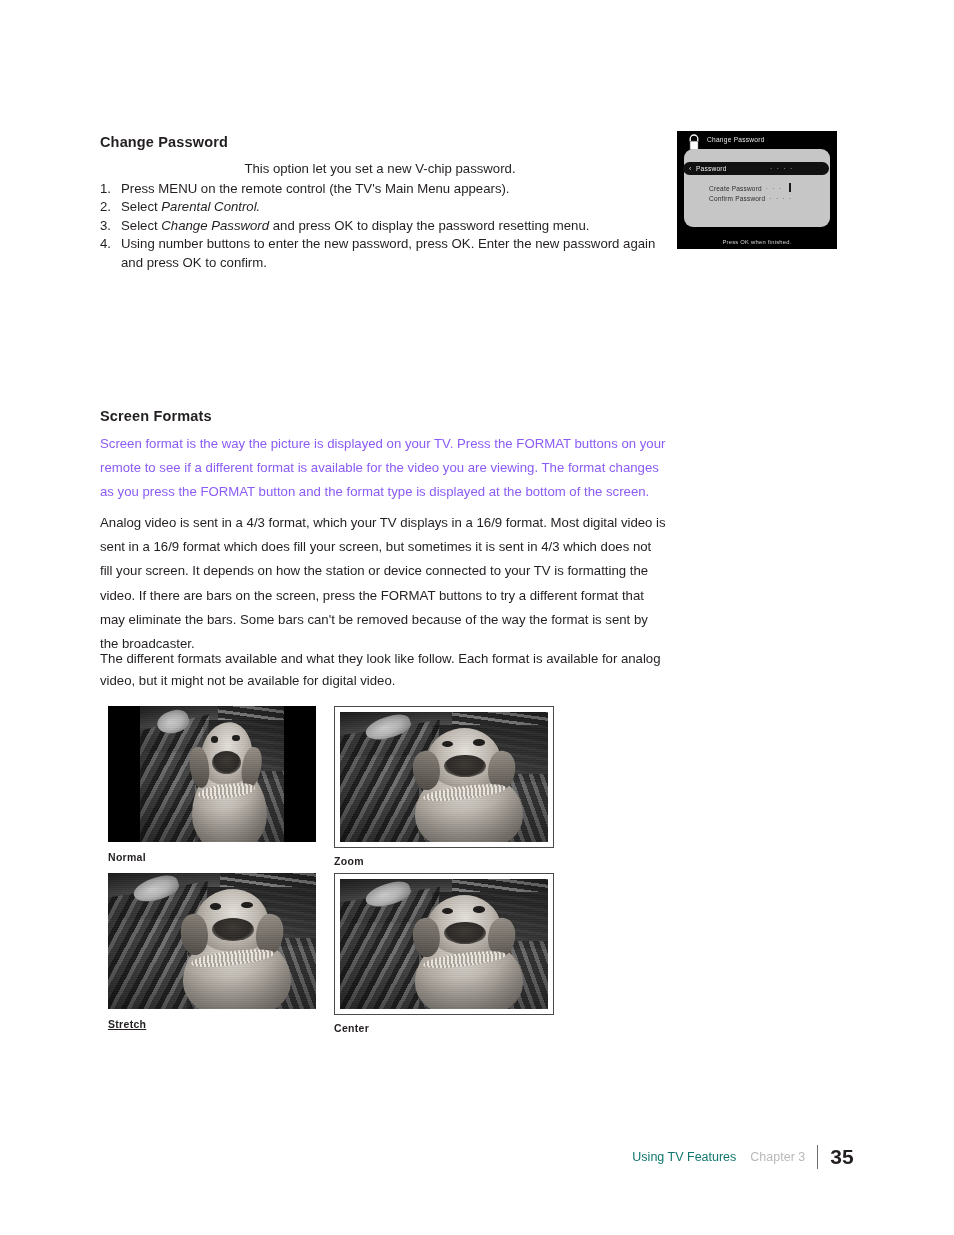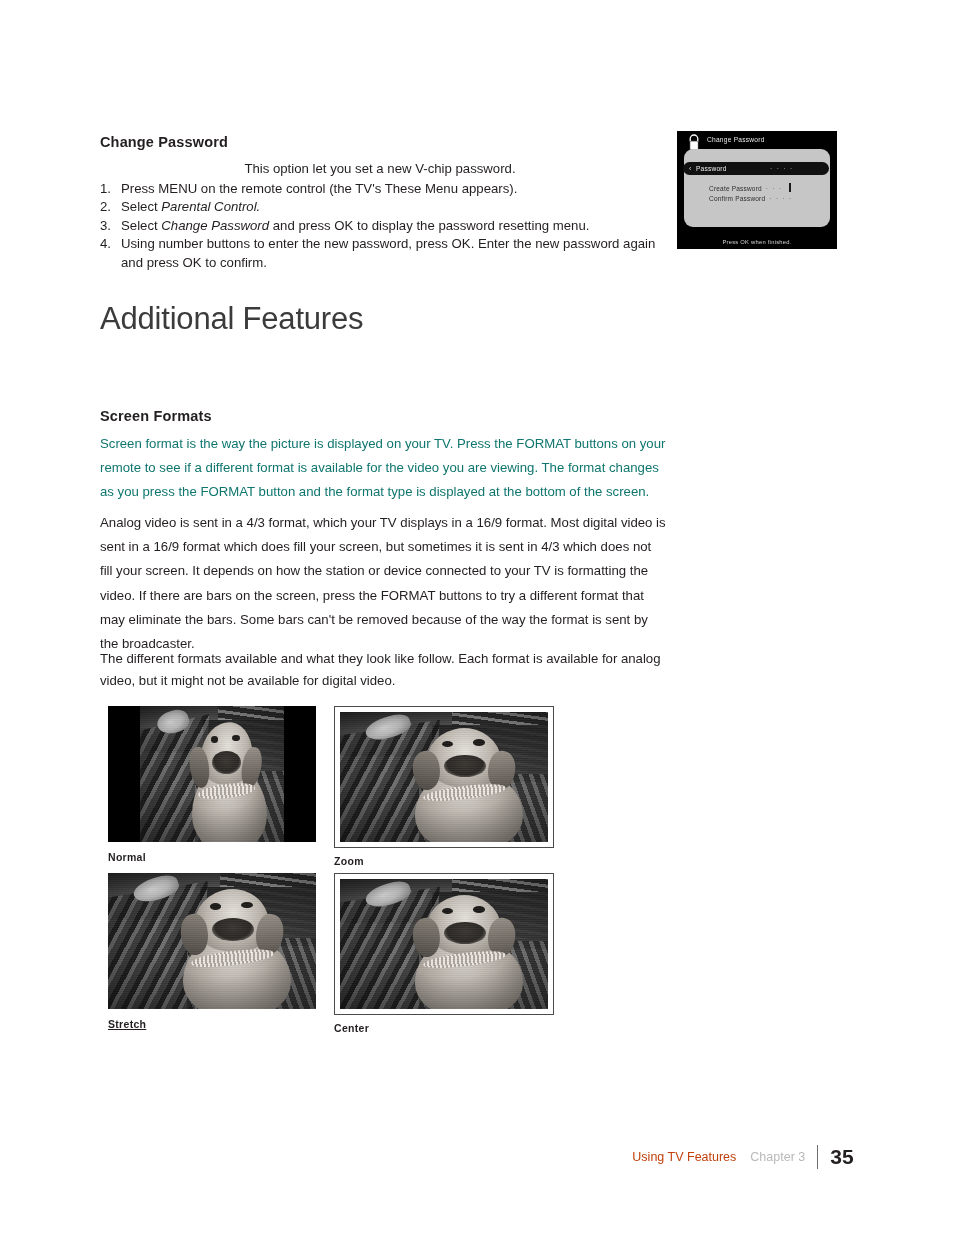--- a/index.html
+++ b/index.html
@@ -202,21 +202,21 @@
     margin: 0;
     color: #231f20;
   }
   .sf-p1 {
     position: absolute;
     left: 100px;
     top: 432px;
     width: 566px;
     font-size: 13.2px;
     line-height: 24.2px;
-    color: #0f766e;
+    color: #8b5cf6;
     margin: 0;
   }
   .sf-p2 {
     position: absolute;
     left: 100px;
     top: 511px;
     width: 566px;
     font-size: 13.2px;
     line-height: 24.2px;
     color: #231f20;
@@ -428,21 +428,21 @@
   .footer {
     position: absolute;
     right: 100px;
     top: 1144px;
     display: flex;
     align-items: center;
     height: 26px;
   }
   .footer .ft-section {
     font-size: 12.5px;
-    color: #c2410c;
+    color: #0f766e;
     margin-right: 14px;
   }
   .footer .ft-chapter {
     font-size: 12.5px;
     color: #b9b9b9;
     margin-right: 12px;
   }
   .footer .ft-rule {
     width: 1px;
     height: 24px;
@@ -459,21 +459,21 @@
 </head>
 <body>
 
 <div class="page">
 
   <div class="cp-section">
     <h3 class="cp-heading">Change Password</h3>
     <p class="cp-lead">This option let you set a new V-chip password.</p>
     <ol class="cp-list">
       <li>
-        <span class="num">1.</span><span>Press MENU on the remote control (the TV's These Menu appears).</span>
+        <span class="num">1.</span><span>Press MENU on the remote control (the TV's Main Menu appears).</span>
       </li>
       <li>
         <span class="num">2.</span><span>Select </span><i>Parental Control.</i>
       </li>
       <li>
         <span class="num">3.</span><span>Select </span><i>Change Password</i><span> and press OK to display the password resetting menu.</span>
       </li>
       <li>
         <span class="num">4.</span><span>Using number buttons to enter the new password, press OK. Enter the new password again and press OK to confirm.</span>
       </li>
@@ -502,21 +502,20 @@
       <div class="tvmenu-caret"></div>
 
       <div class="tvmenu-field confirm">
         <span>Confirm Password</span><span class="dots">· · · ·</span>
       </div>
     </div>
 
     <div class="tvmenu-footer">Press OK when finished.</div>
   </div>
 
-  <h1 class="af-title">Additional Features</h1>
 
   <h3 class="sf-heading">Screen Formats</h3>
   <p class="sf-p1">Screen format is the way the picture is displayed on your TV. Press the FORMAT buttons on your remote to see if a different format is available for the video you are viewing. The format changes as you press the FORMAT button and the format type is displayed at the bottom of the screen.</p>
   <p class="sf-p2">Analog video is sent in a 4/3 format, which your TV displays in a 16/9 format. Most digital video is sent in a 16/9 format which does fill your screen, but sometimes it is sent in 4/3 which does not fill your screen. It depends on how the station or device connected to your TV is formatting the video. If there are bars on the screen, press the FORMAT buttons to try a different format that may eliminate the bars. Some bars can't be removed because of the way the format is sent by the broadcaster.</p>
   <p class="sf-p3">The different formats available and what they look like follow. Each format is available for analog video, but it might not be available for digital video.</p>
 
   <div class="fmt-grid">
 
     <div class="fmt-cell normal">
       <div class="fmt-frame">

